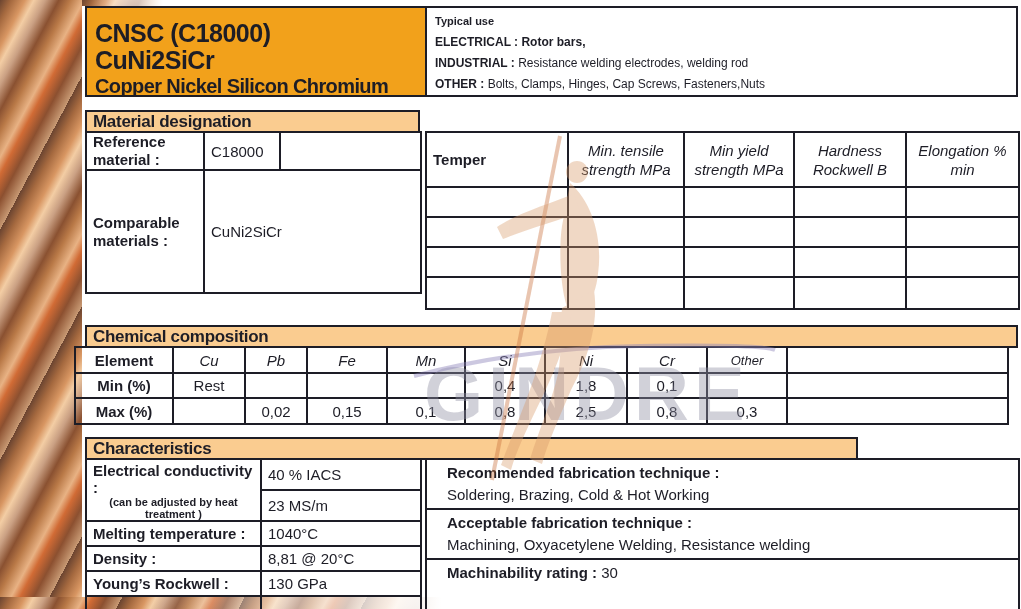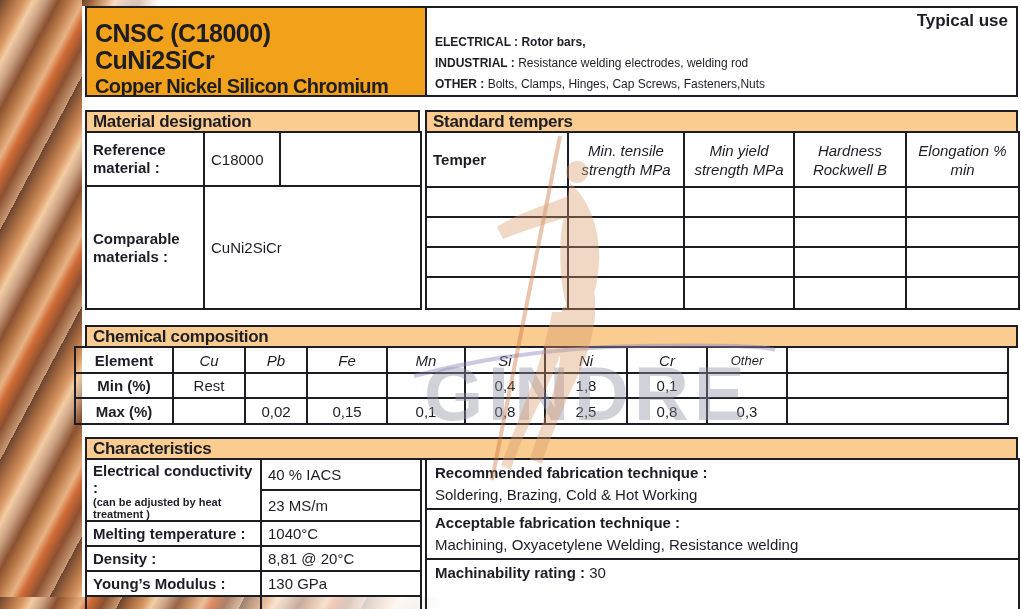--- a/index.html
+++ b/index.html
@@ -21,49 +21,49 @@
 
   
   #title-block{position:absolute;left:85px;top:6px;width:342px;height:91px;
     background:#F2A11B;border:2px solid #1d1d26;box-sizing:border-box;padding:12px 8px 0 8px;}
   .title-l1,.title-l2{font-size:25px;font-weight:bold;line-height:27px;letter-spacing:-0.5px;}
   .title-l3{font-size:20px;font-weight:bold;line-height:24px;letter-spacing:-0.6px;}
 
   
   #typical-use{position:absolute;left:425px;top:6px;width:593px;height:91px;background:#ffffff;
     border:2px solid #1d1d26;box-sizing:border-box;padding:2px 8px;}
-  .tu-title{font-size:17px;font-weight:bold;line-height:22px;text-align:right;}
+  .tu-title{font-size:11px;font-weight:bold;line-height:22px;}
   .tu-line{font-size:12px;line-height:21px;}
   .tu-label{font-weight:bold;}
   .tu-bold{font-weight:bold;}
 
   
   .section-header{position:absolute;background:#FACC90;border:2px solid #1d1d26;
     box-sizing:border-box;height:23px;font-size:17px;font-weight:bold;line-height:18px;
     padding:1px 6px;letter-spacing:-0.3px;}
   #md-header{left:85px;top:110px;width:335px;}
   #st-header{left:425px;top:110px;width:593px;}
   #cc-header{left:85px;top:325px;width:933px;}
-  #ch-header{left:85px;top:437px;width:933px;}
+  #ch-header{left:85px;top:437px;width:773px;}
 
   table{border-collapse:collapse;table-layout:fixed;position:absolute;background:transparent;}
   td{border:2px solid #1d1d26;padding:0 6px;font-size:15px;vertical-align:middle;
      box-sizing:border-box;overflow:hidden;}
   .b{font-weight:bold;}
   .i{font-style:italic;}
   .c{text-align:center;}
 
   #md-table{left:85px;top:131px;width:335px;}
   #st-table{left:425px;top:131px;width:593px;}
   #cc-table{left:74px;top:346px;width:933px;}
   #chL-table{left:85px;top:458px;width:335px;}
   #chR-table{left:425px;top:458px;width:593px;}
 
-  .small-note{font-size:11px;font-weight:bold;line-height:12px;}
-  .ch-cell{padding:2px 8px;vertical-align:top;font-size:15px;line-height:22px;}
+  .small-note{font-size:11px;font-weight:bold;line-height:12px;text-align:center;}
+  .ch-cell{padding:2px 20px;vertical-align:top;font-size:15px;line-height:22px;}
   .ch-label{font-weight:bold;font-size:15px;}
 
   
   #gindre-wm{position:absolute;left:424px;top:356px;z-index:9;pointer-events:none;
     font-size:76px;font-weight:bold;letter-spacing:5px;color:rgba(145,145,165,0.42);line-height:76px;text-align:center;}
   #overlay-svg{position:absolute;left:0;top:0;z-index:10;pointer-events:none;}
 </style>
 </head>
 <body>
 
@@ -89,32 +89,31 @@
       <span class="tu-label">INDUSTRIAL :</span>
       <span>Resistance welding electrodes, welding rod</span>
     </div>
     <div class="tu-line">
       <span class="tu-label">OTHER :</span>
       <span>Bolts, Clamps, Hinges, Cap Screws, Fasteners,Nuts</span>
     </div>
   </div>
 
   <div id="md-header" class="section-header">Material designation</div>
-  <div id="st-header" class="section-header">Standard tempers</div>
   <div id="cc-header" class="section-header">Chemical composition</div>
   <div id="ch-header" class="section-header">Characteristics</div>
 
   <table id="md-table">
     <colgroup>
         <col style="width:118px">
         <col style="width:76px">
         <col style="width:141px">
       </colgroup>
     <tbody>
-        <tr style="height:54px">
+        <tr style="height:38px">
       <td class="b" style="line-height:18px">Reference material :</td>
       <td>C18000</td>
       <td></td>
     </tr>
     <tr style="height:123px">
       <td class="b" style="line-height:18px">Comparable materials :</td>
       <td colspan="2">CuNi2SiCr</td>
     </tr>
   </tbody>
     </table>
@@ -237,21 +236,21 @@
     </tr>
     <tr style="height:25px">
       <td class="b">Melting temperature :</td>
       <td>1040°C</td>
     </tr>
     <tr style="height:25px">
       <td class="b">Density :</td>
       <td>8,81 @ 20°C</td>
     </tr>
     <tr style="height:25px">
-      <td class="b">Young’s Modulus :</td>
+      <td class="b">Young’s Rockwell :</td>
       <td>130 GPa</td>
     </tr>
     <tr style="height:17px">
       <td></td>
       <td></td>
     </tr>
   </tbody>
     </table>
 
   <table id="chR-table">

